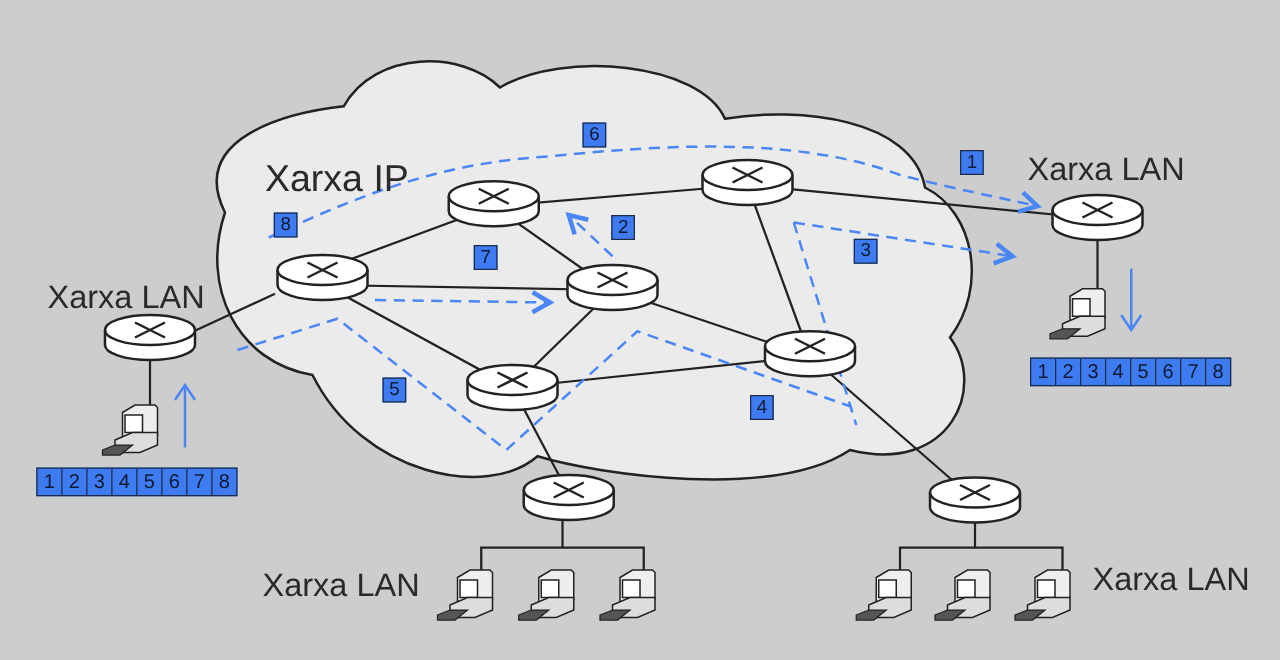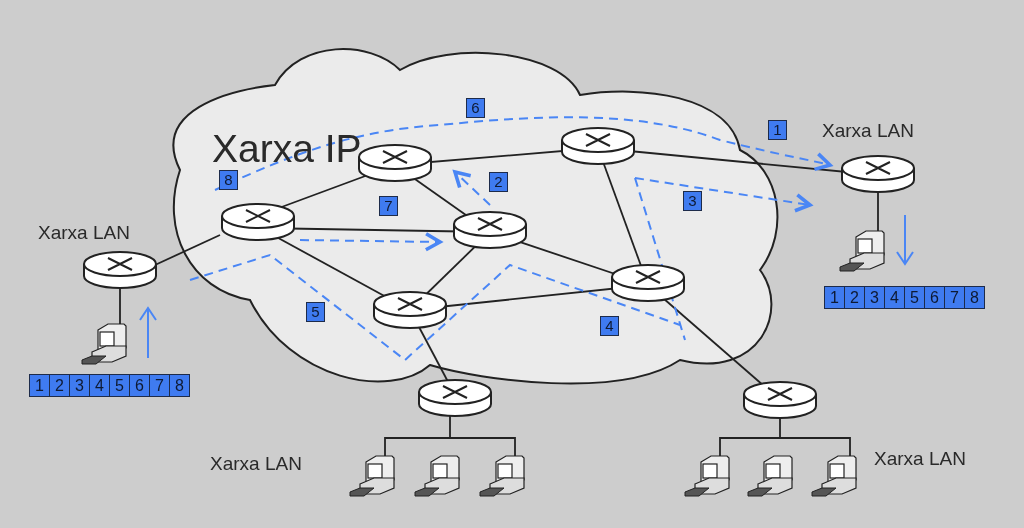--- a/index.html
+++ b/index.html
@@ -1,19 +1,19 @@
 <!DOCTYPE html>
 <html><head>
 <meta charset="utf-8">
 <style>
   html, body { margin: 0; padding: 0; }
   body { width: 1024px; height: 528px; background: #cdcdcd; overflow: hidden; position: relative; font-family: "Liberation Sans", sans-serif; }
   svg { position: absolute; left: 0; top: 0; }
-  .label { position: absolute; color: #2a2a2a; font-size: 19px; white-space: nowrap; }
-  .title { font-size: 39px; }
+  .label { position: absolute; color: #2a2a2a; font-size: 26px; white-space: nowrap; }
+  .title { font-size: 30px; }
   .badge { position: absolute; width: 19px; height: 20px; background: #3f7bf0; border: 1.5px solid #1d2b4a; box-sizing: border-box; color: #0e1a33; font-size: 15px; line-height: 18px; text-align: center; }
   .packets { position: absolute; display: flex; border: 1.5px solid #1d2b4a; background: #3f7bf0; }
   .packets span { width: 19px; height: 21px; border-right: 1.5px solid #1d2b4a; color: #0e1a33; font-size: 16px; line-height: 21px; text-align: center; }
   .packets span:last-child { border-right: none; }
 </style>
 </head>
 <body>
 
 <svg width="1024" height="528">
   <defs>

